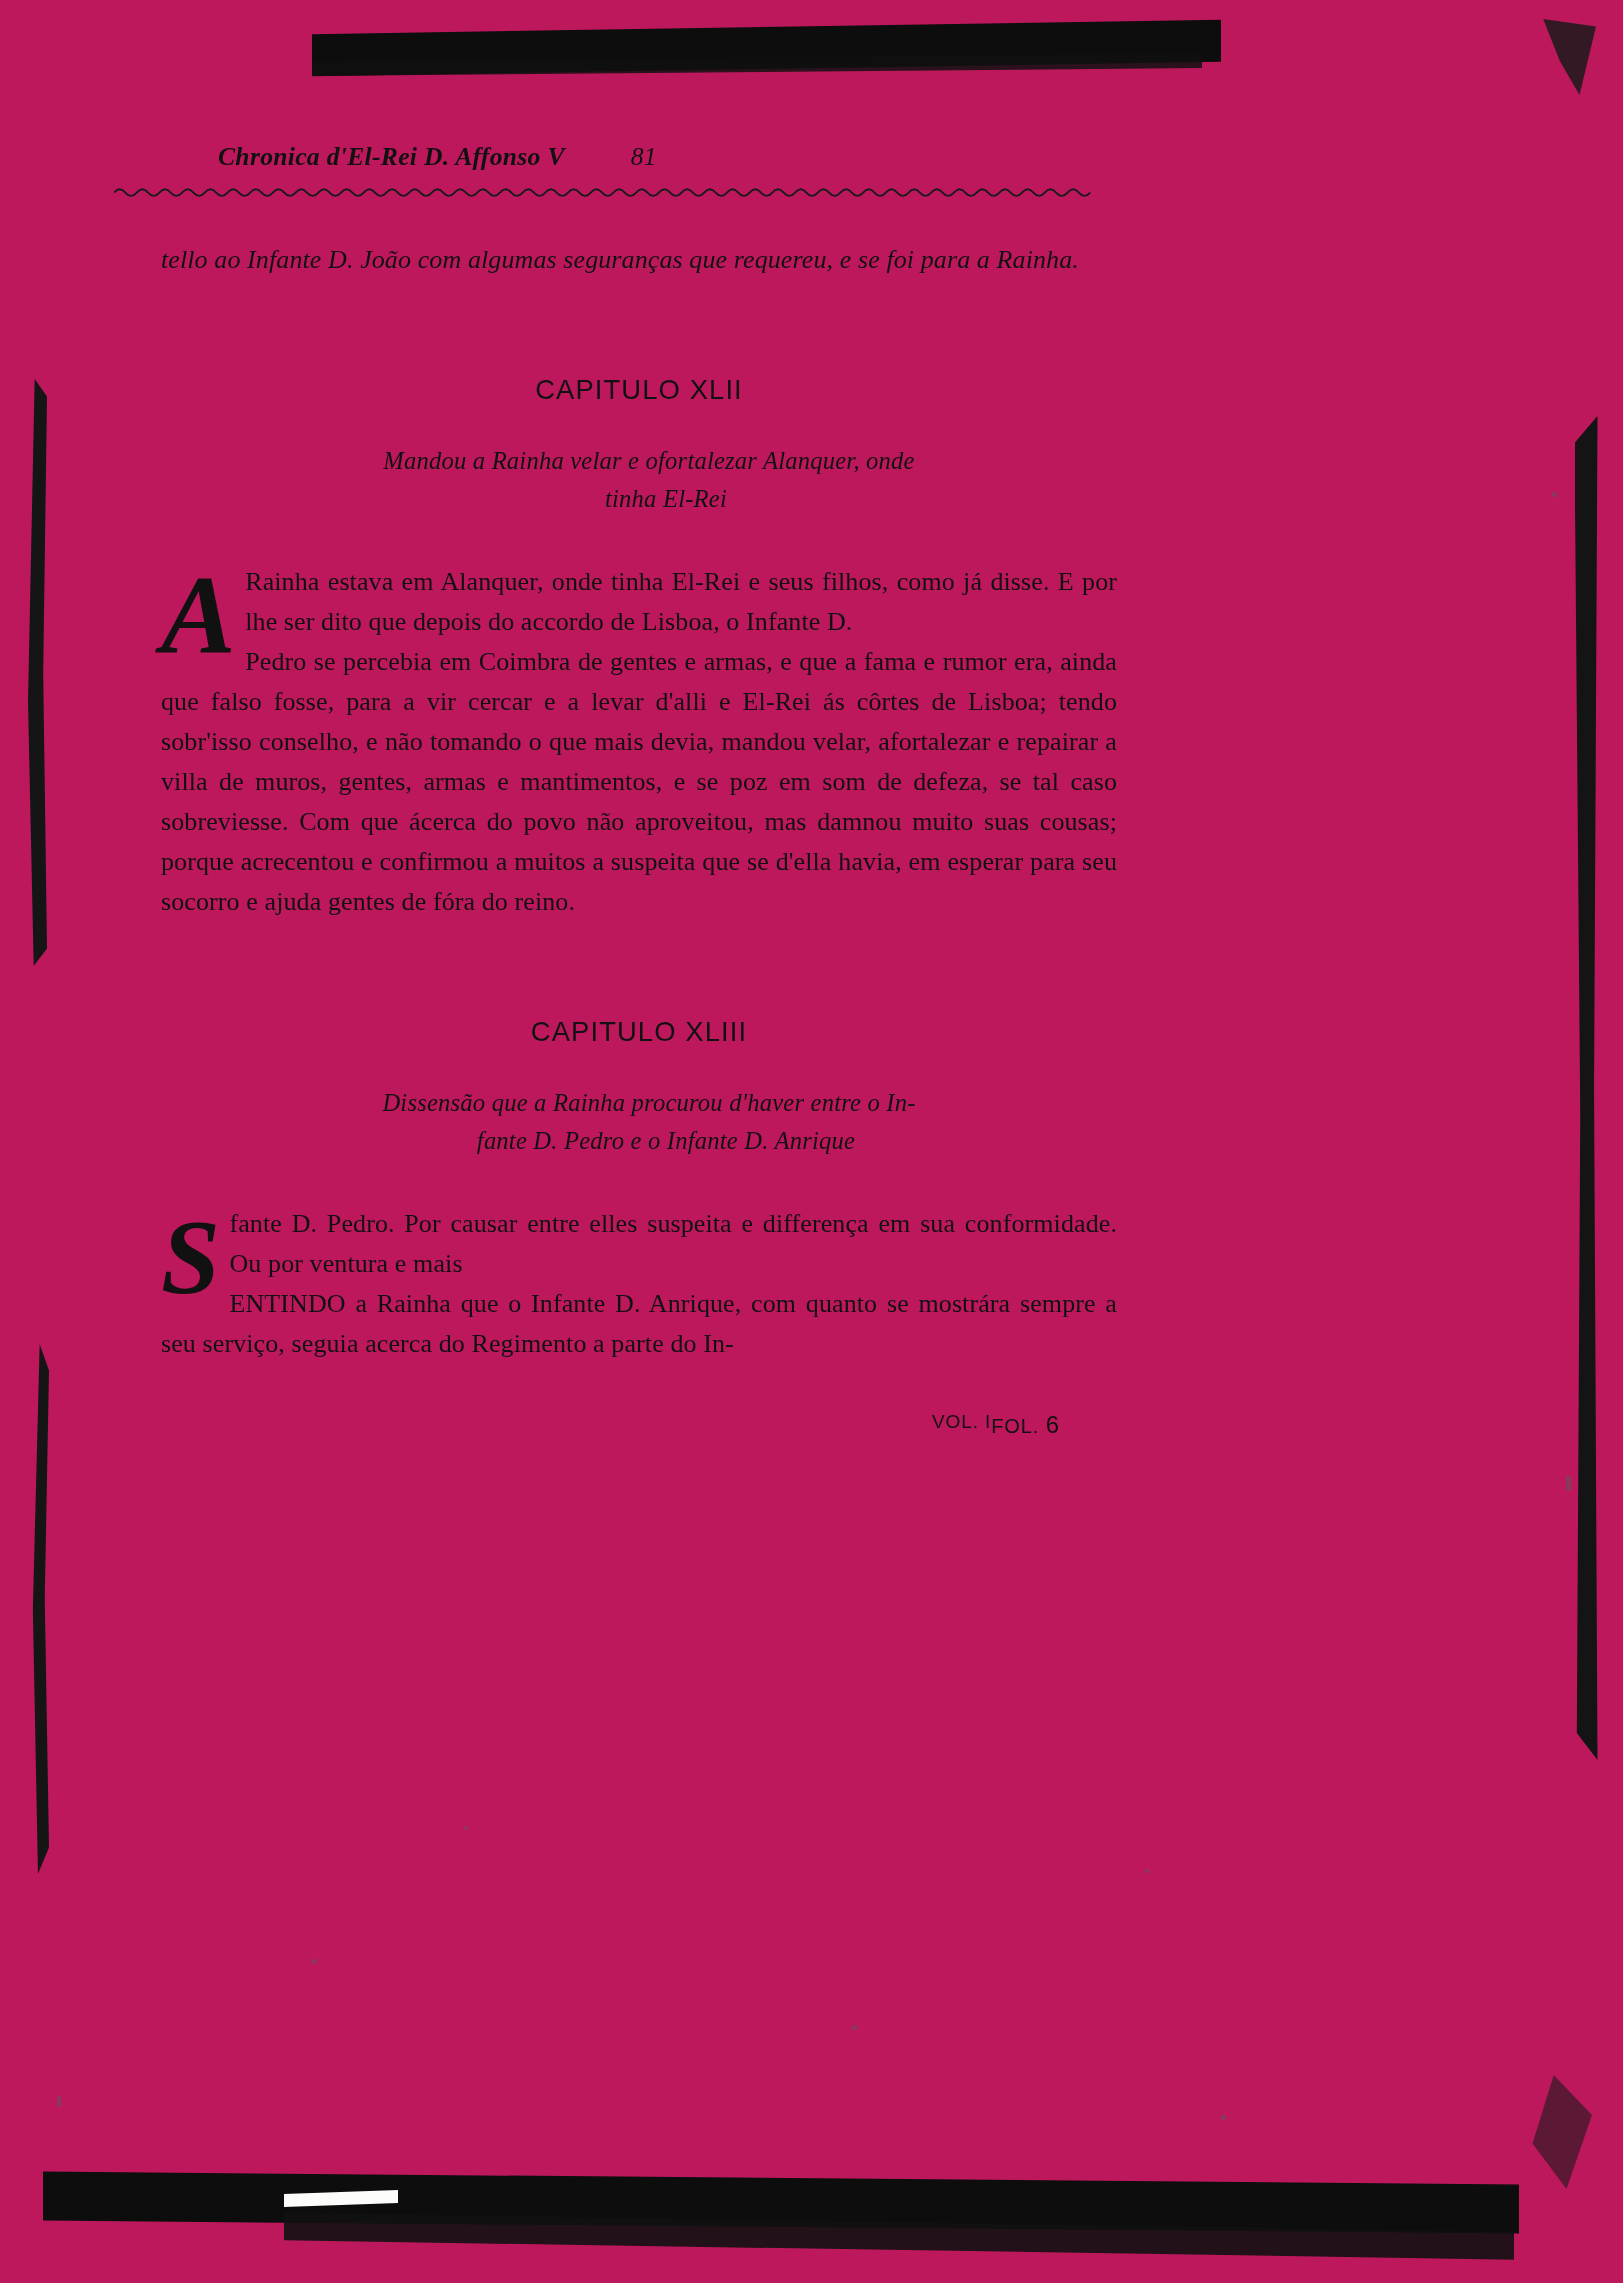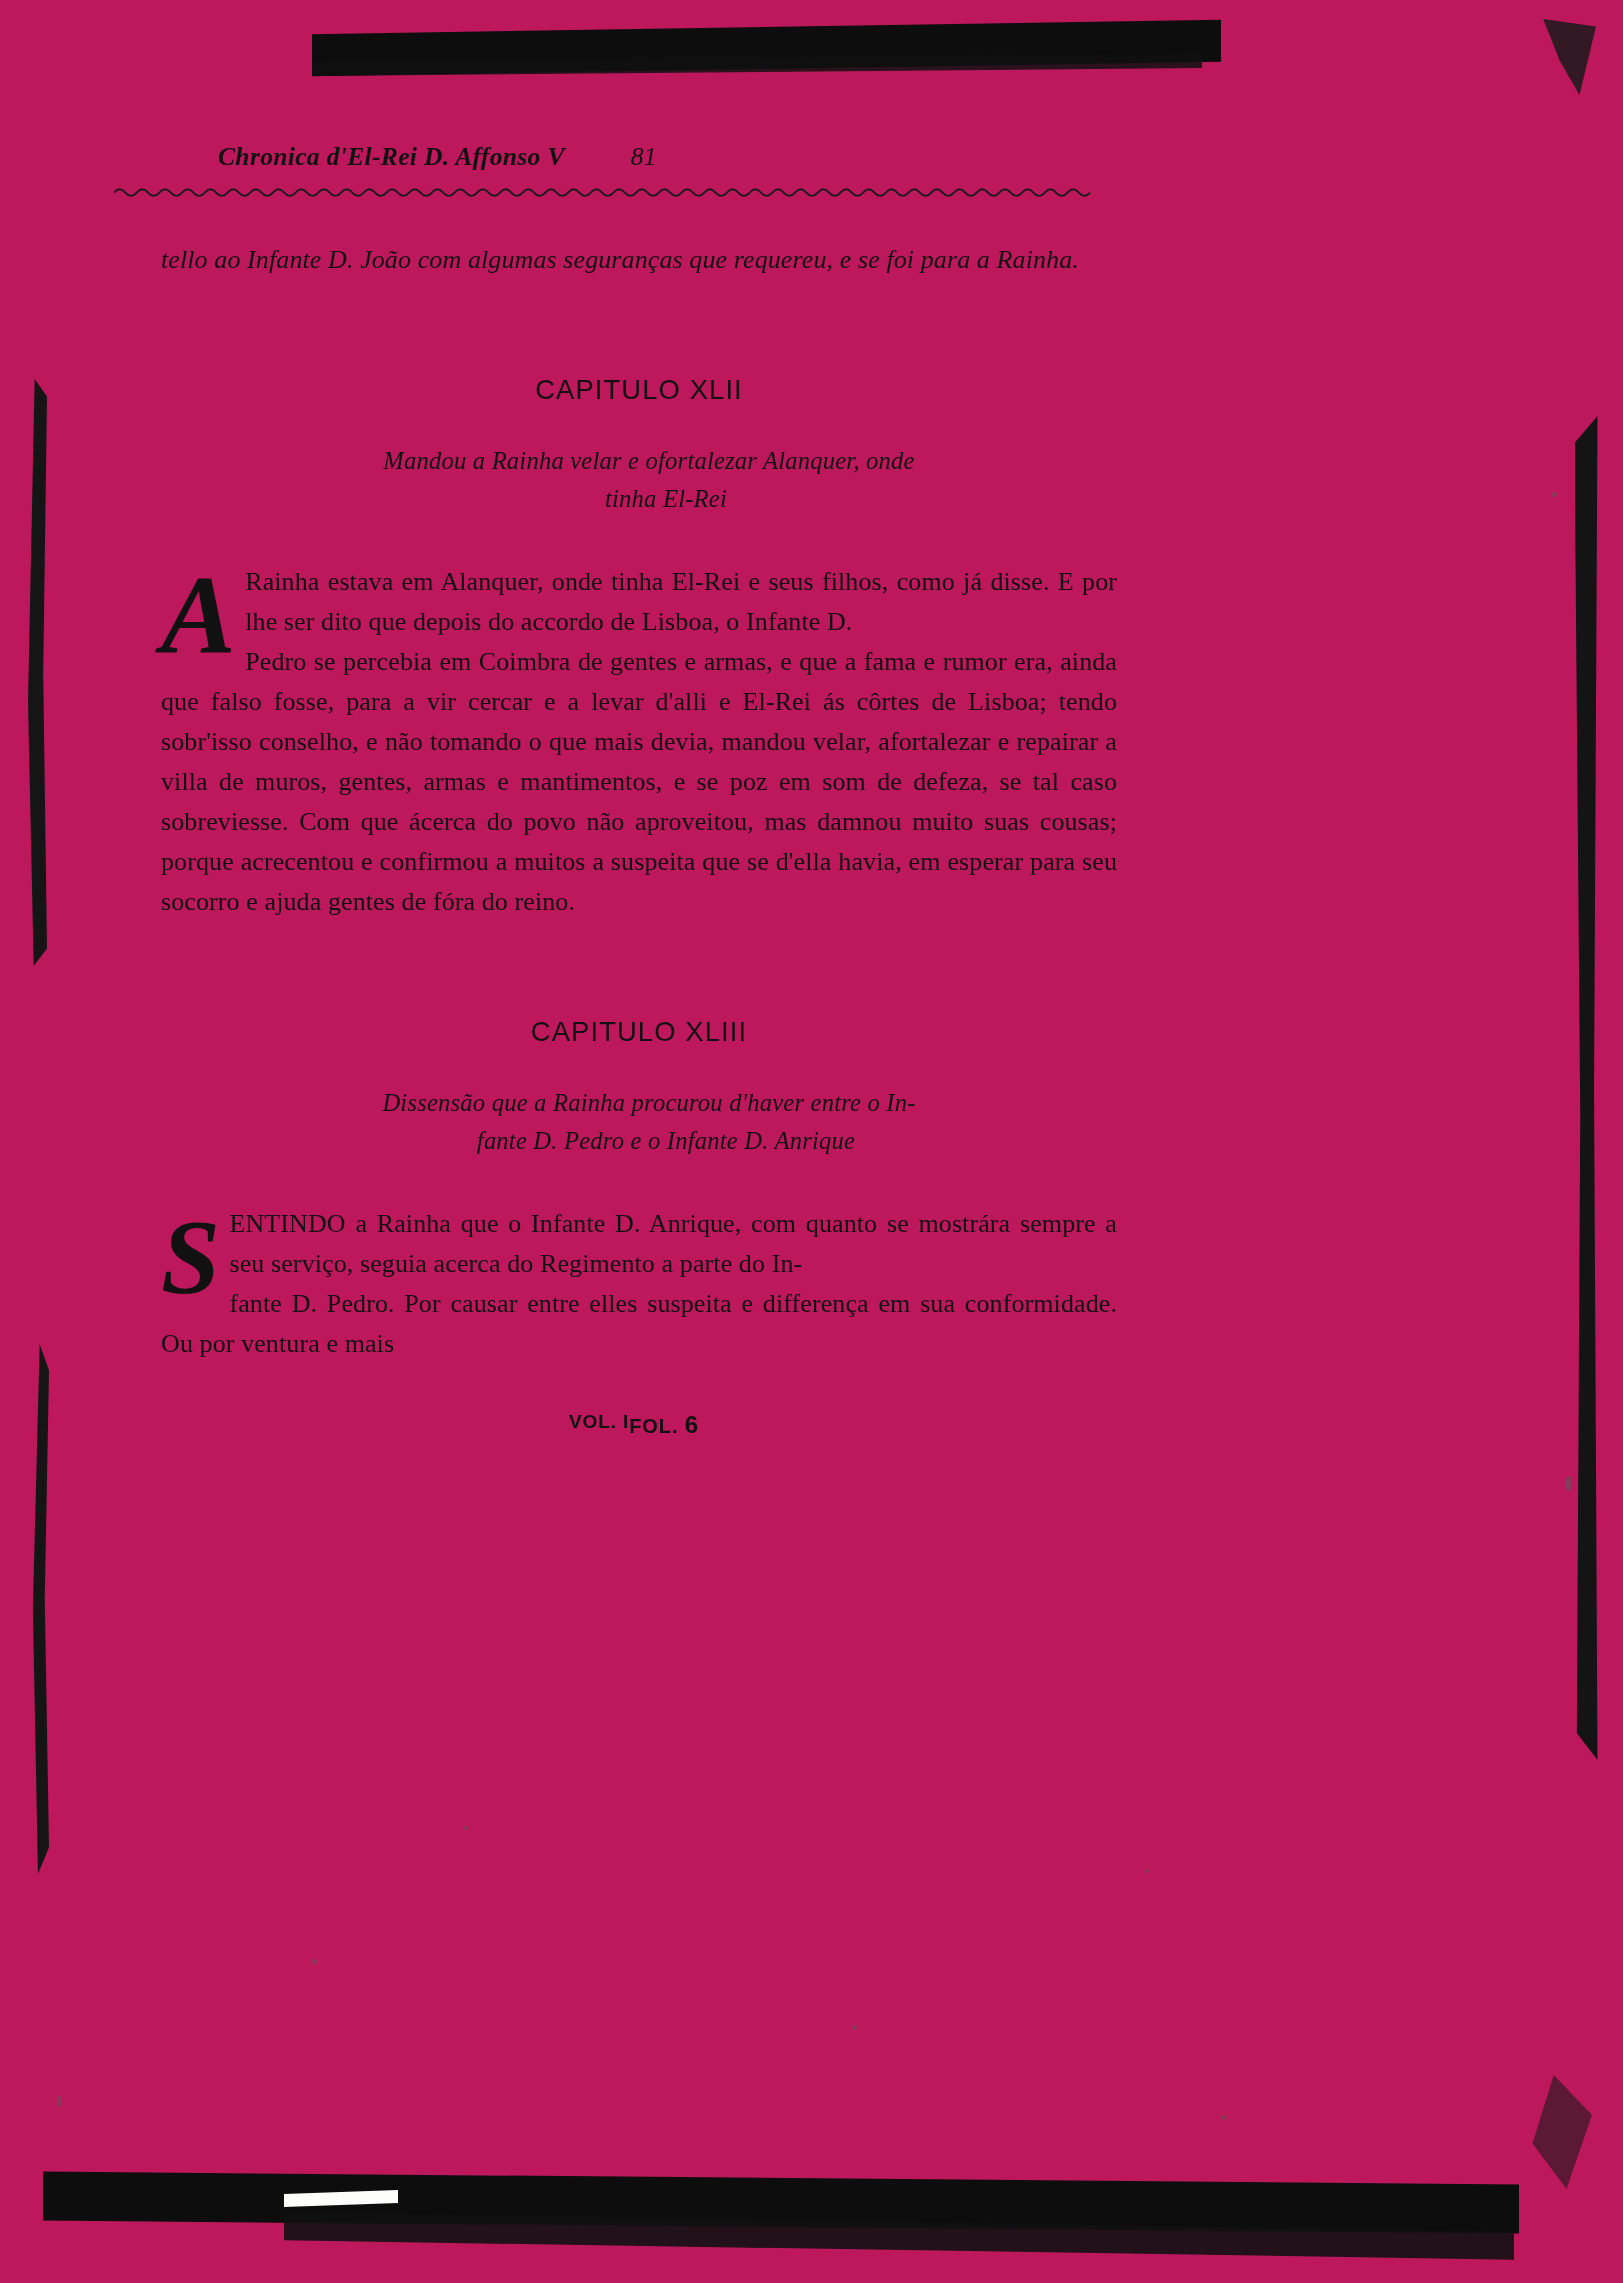--- a/index.html
+++ b/index.html
@@ -216,26 +216,25 @@
   .dropcap.small {
     font-size: 106px;
   }
   .indent-lines {
     text-indent: 0;
   }
 
   .colophon {
     margin-top: 47px;
     display: flex;
-    justify-content: center;
+    justify-content: flex-end;
     font-family: "Liberation Sans", sans-serif;
     font-size: 19px;
     letter-spacing: 0.9px;
     padding: 0 57px 0 47px;
-    font-weight: bold;
   }
   .colophon .right {
     font-size: 20px;
   }
   .colophon .right .num {
     font-size: 24px;
   }
 </style>
 </head>
 <body>
@@ -290,22 +289,22 @@
 
     <h2 class="chapter-head">CAPITULO XLIII</h2>
 
     <p class="chapter-sub">
       <span>Dissensão que a Rainha procurou d'haver entre o In-</span>
       <span class="line2">fante D. Pedro e o Infante D. Anrique</span>
     </p>
 
     <div class="body-block dropcap-wrap">
       <span class="dropcap small">S</span>
+      <p class="para indent-lines">fante D. Pedro. Por causar entre elles suspeita e differença em sua conformidade. Ou por ventura e mais</p>
       <p class="para">ENTINDO a Rainha que o Infante D. Anrique, com quanto se mostrára sempre a seu serviço, seguia acerca do Regimento a parte do In-</p>
-      <p class="para indent-lines">fante D. Pedro. Por causar entre elles suspeita e differença em sua conformidade. Ou por ventura e mais</p>
     </div>
 
     <div class="colophon">
       <span>VOL. I</span>
       <span class="right">
         <span>FOL.</span>
         <span class="num">6</span>
       </span>
     </div>
 

